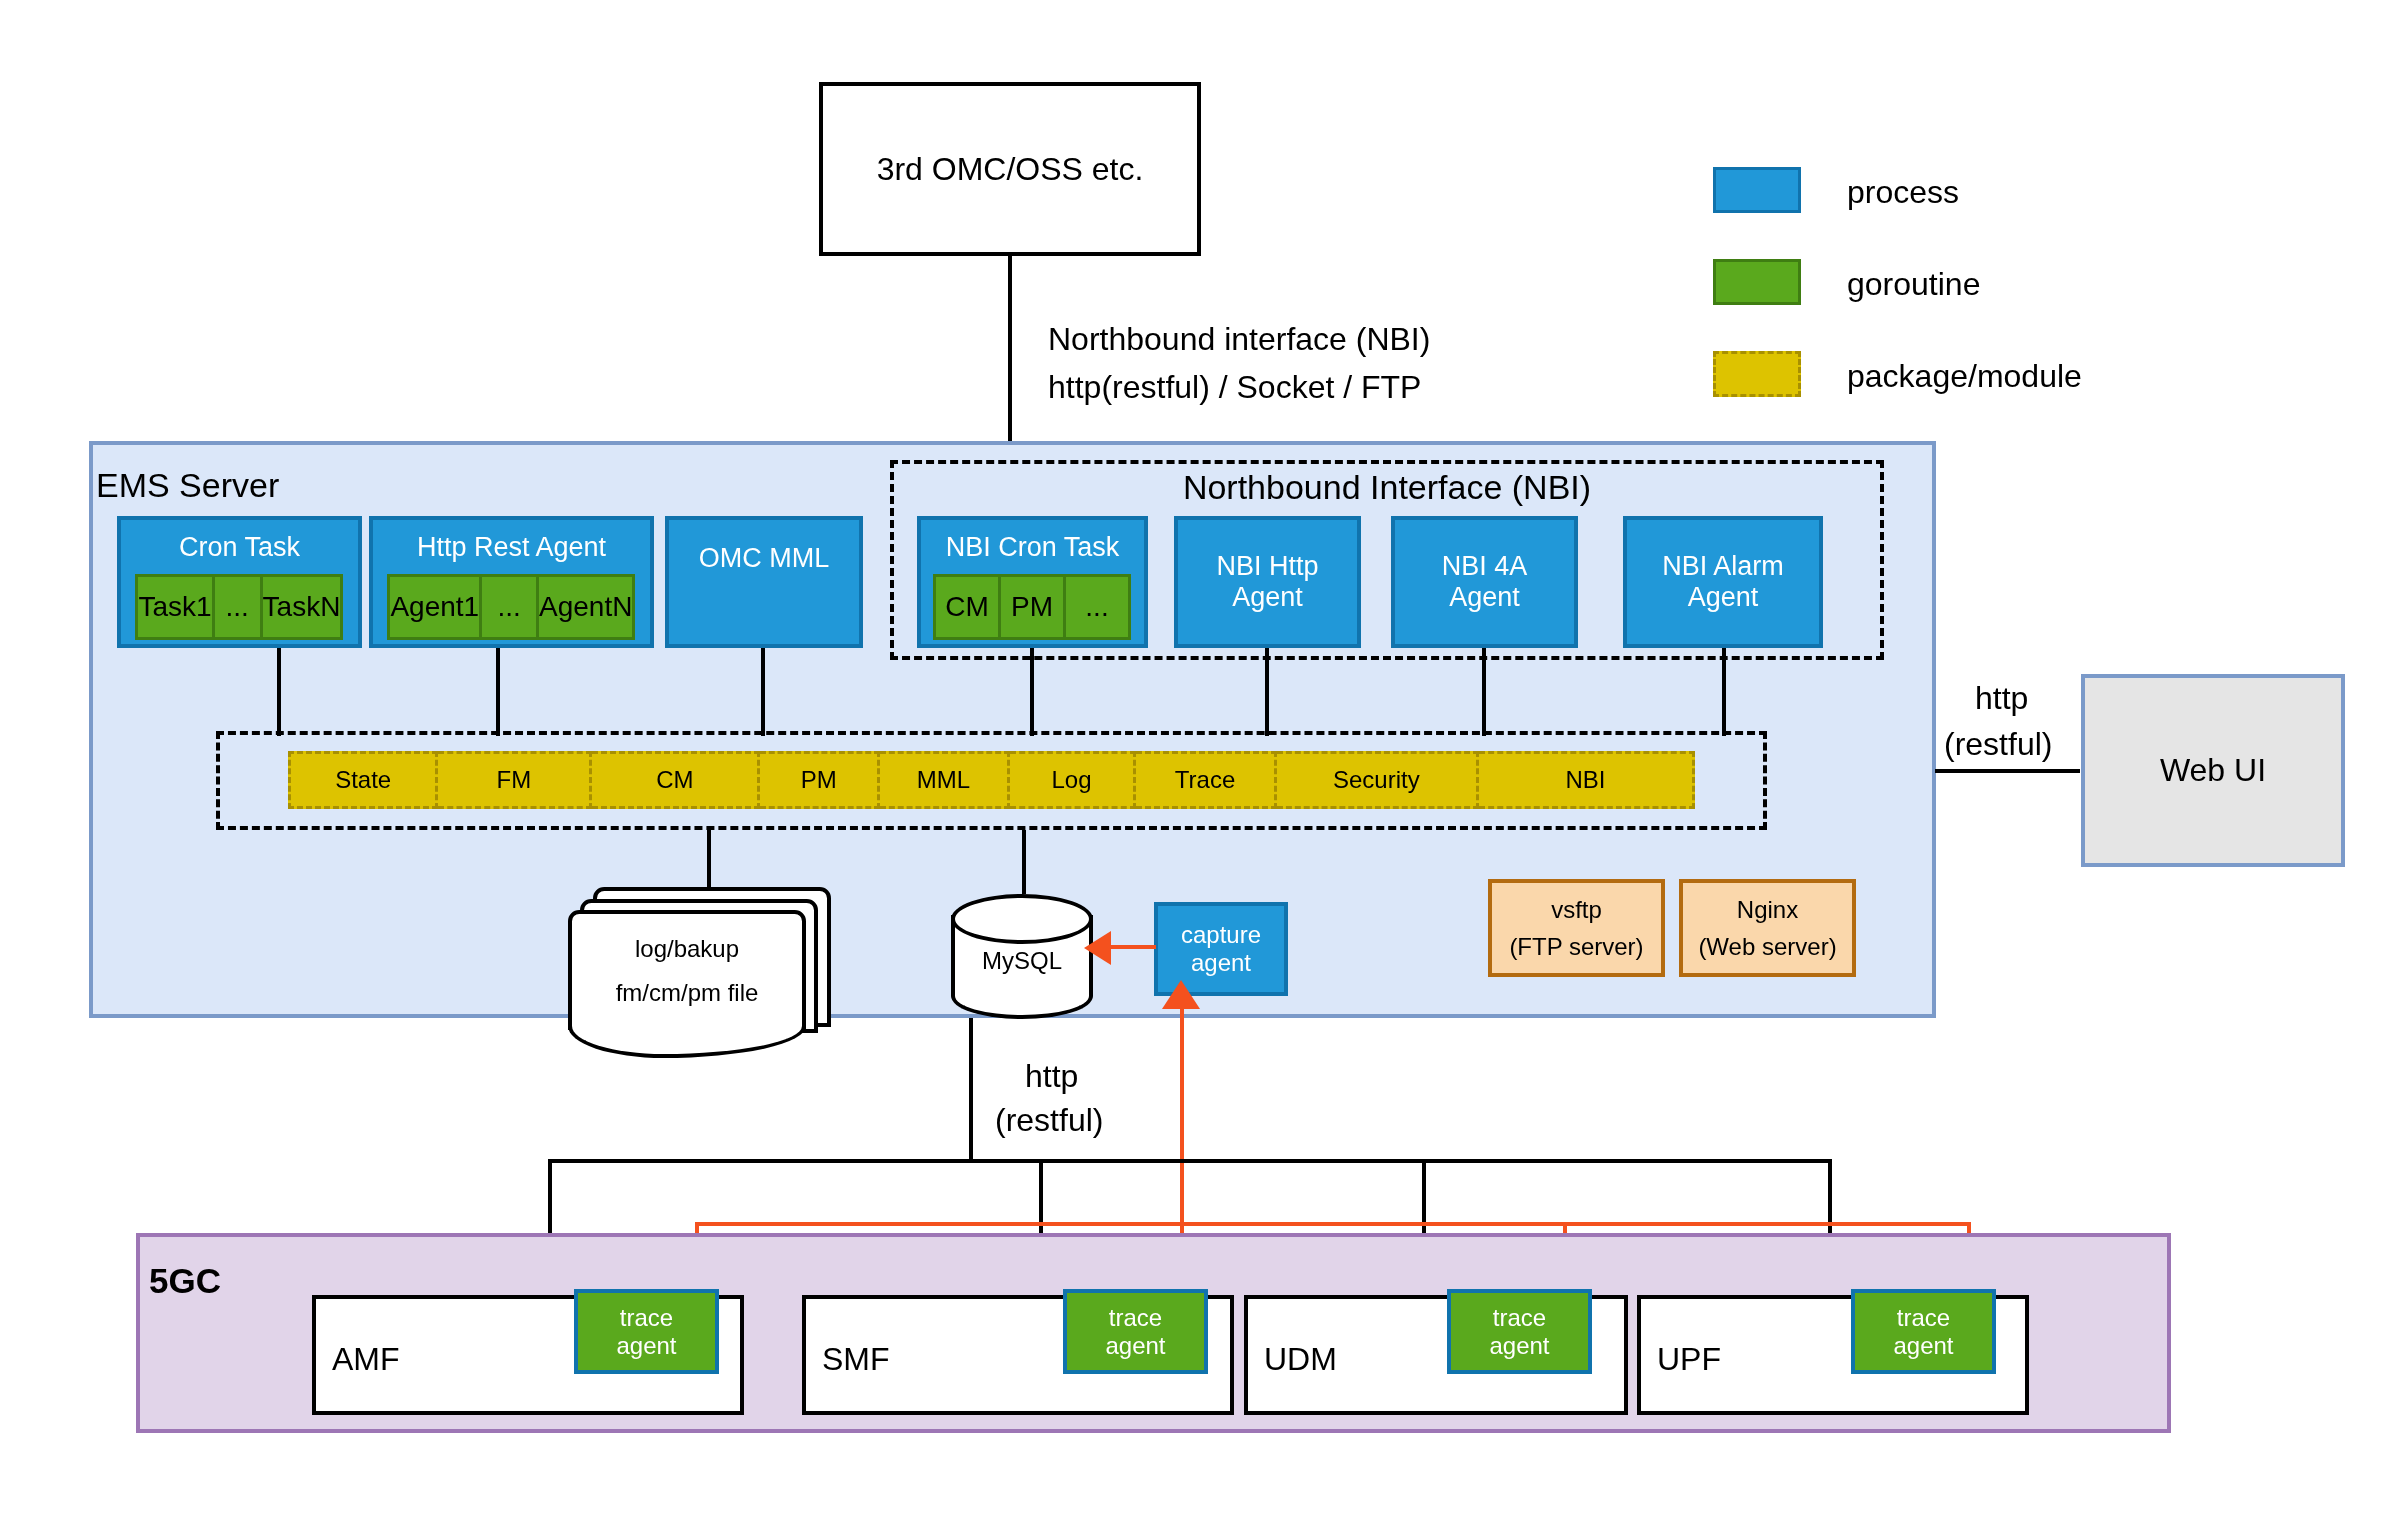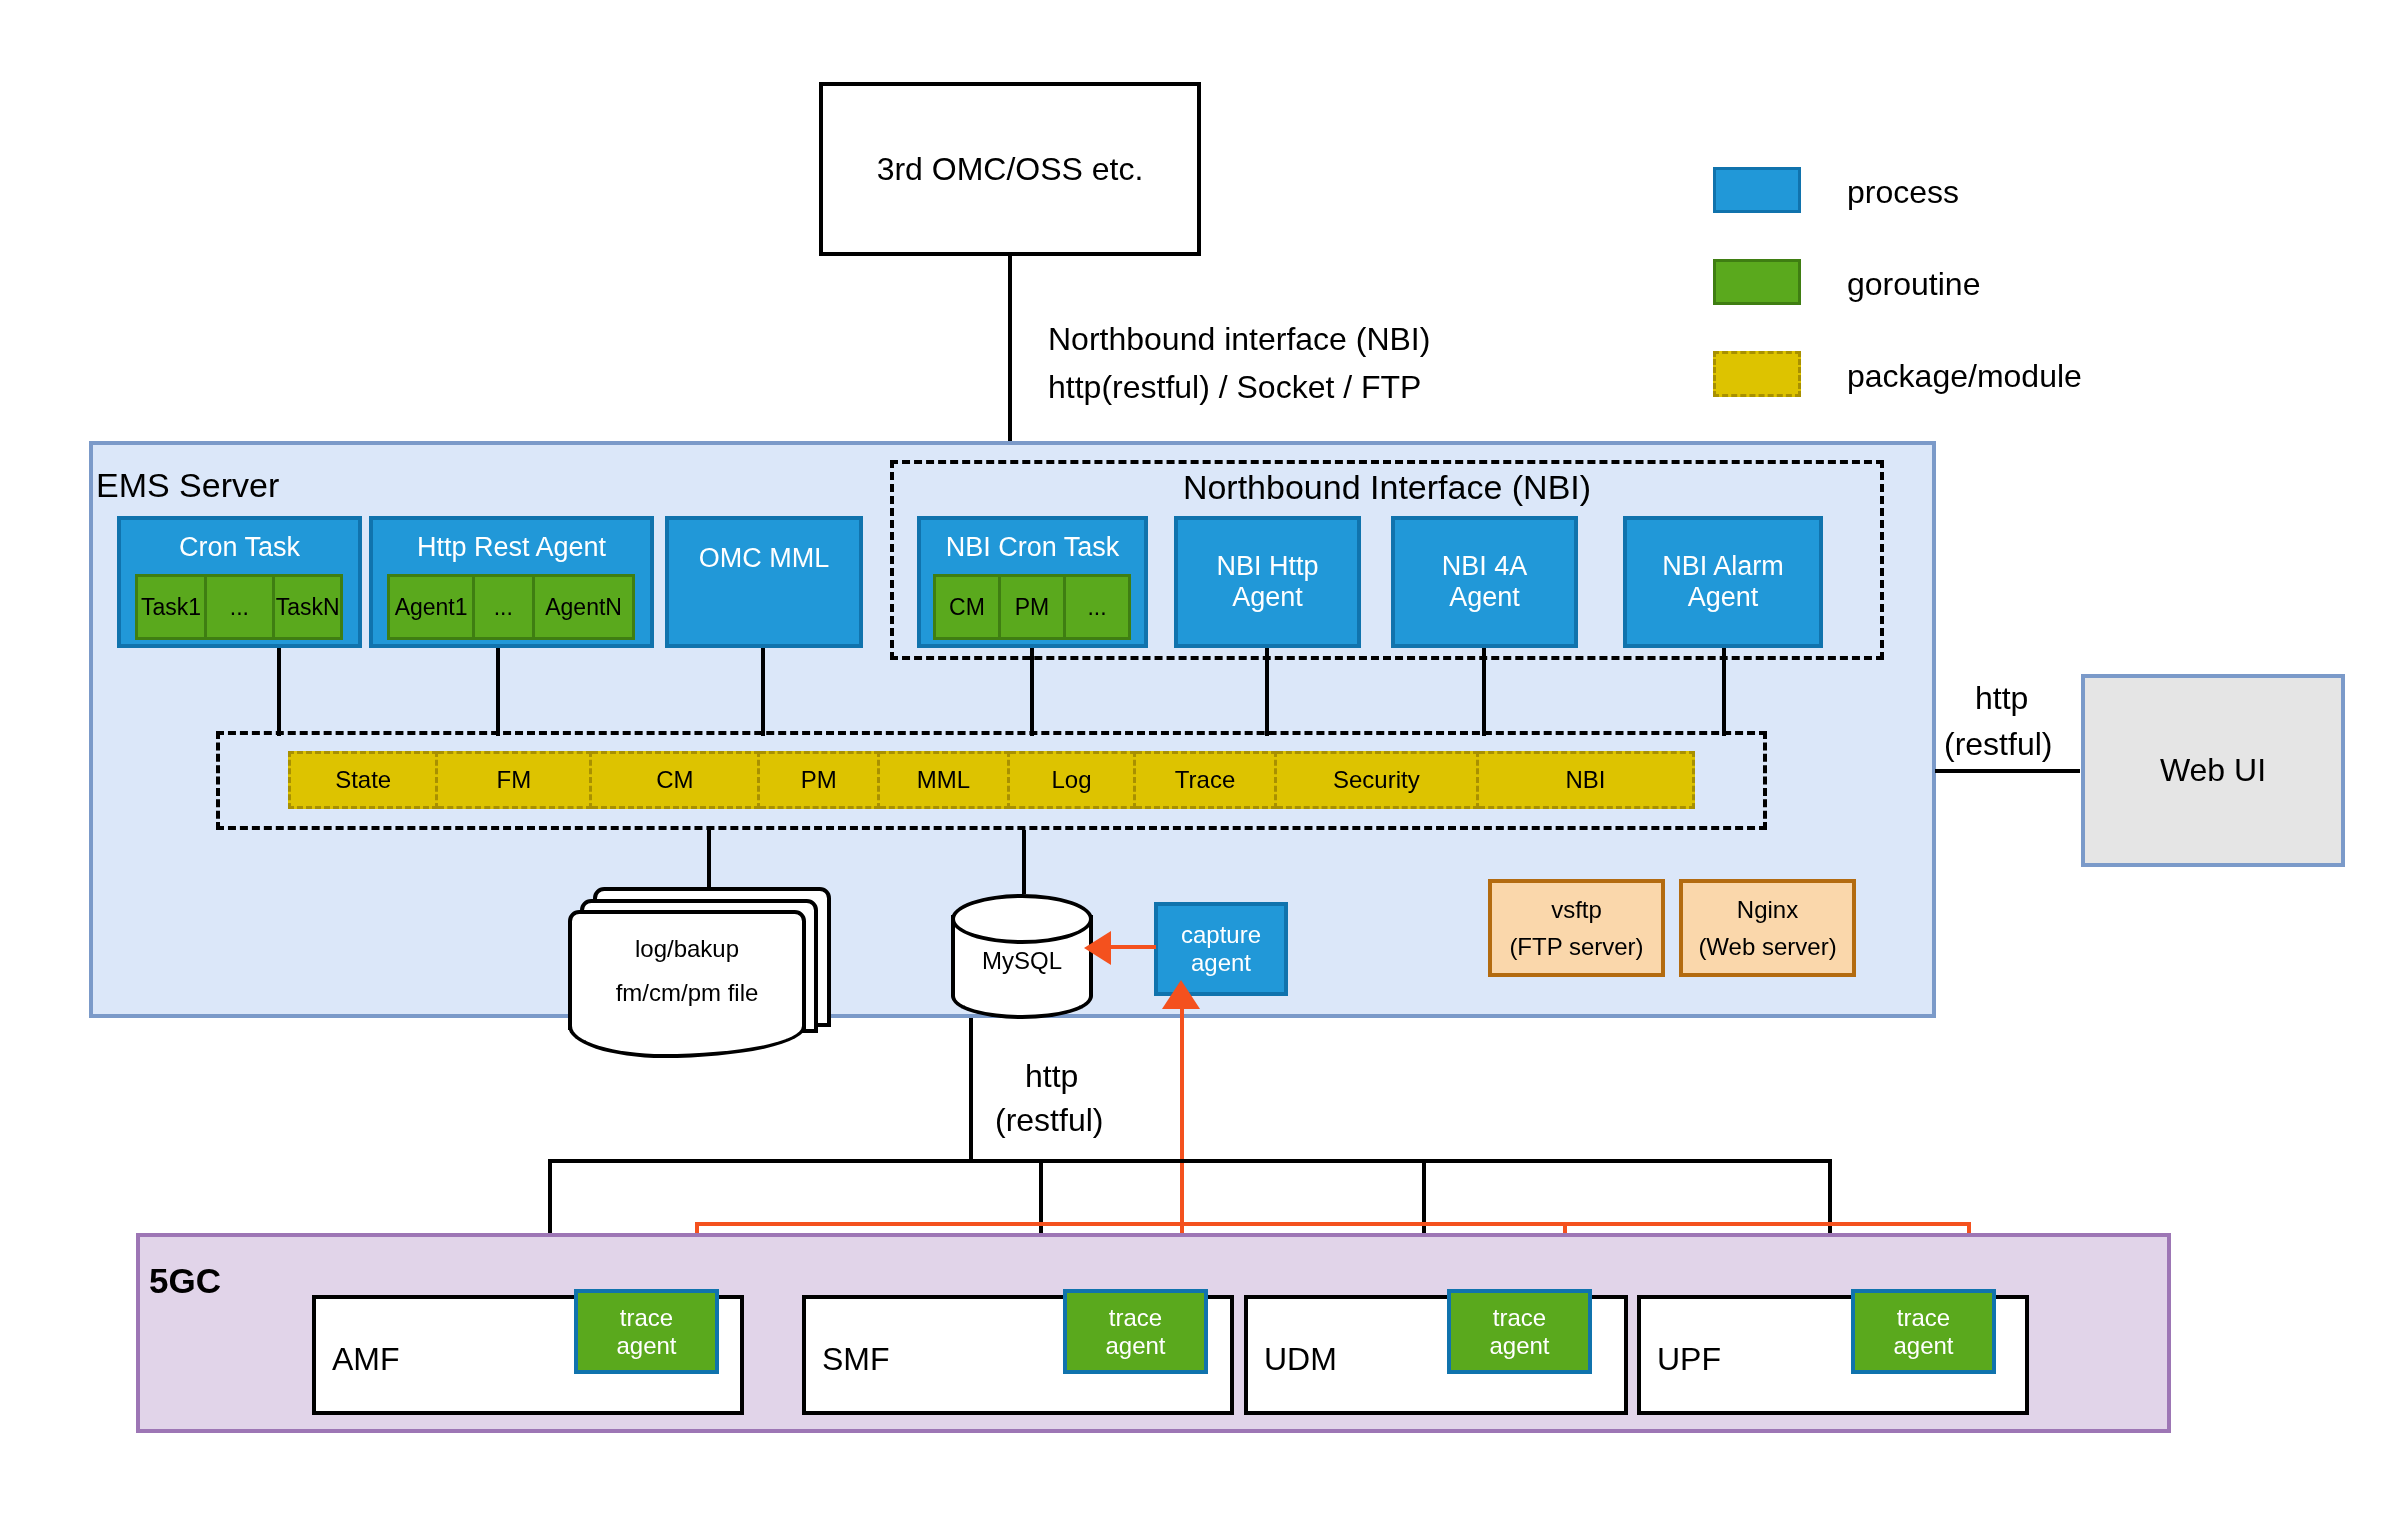--- a/index.html
+++ b/index.html
@@ -28,21 +28,21 @@
   .hline{background:#000;height:4px;}
   .ovline{background:#f4511e;width:4px;}
   .ohline{background:#f4511e;height:4px;}
 
   
   .lbl{position:absolute;white-space:pre;}
   .t-title{font-size:34px;}
   .t-big{font-size:32px;}
   .t-mid{font-size:27px;}
   .t-sm{font-size:24px;}
-  .t-xs{font-size:23px;}
+  .t-xs{font-size:28px;}
   .t-5gc{font-size:35px;font-weight:bold;}
 
   .legend-sw{width:88px;height:46px;}
   .legend-proc{background:#2198d8;border:3.2px solid #1073ad;}
   .legend-gor{background:#5aa91d;border:3.2px solid #3f7e12;}
   .legend-pkg{background:#ddc300;border:3.2px dashed #a89000;}
   .legend-txt{font-size:32px;}
 
   
   .cyl-body{background:#fff;border:4px solid #000;border-top:none;border-radius:0 0 50% 50%/0 0 22% 22%;}

